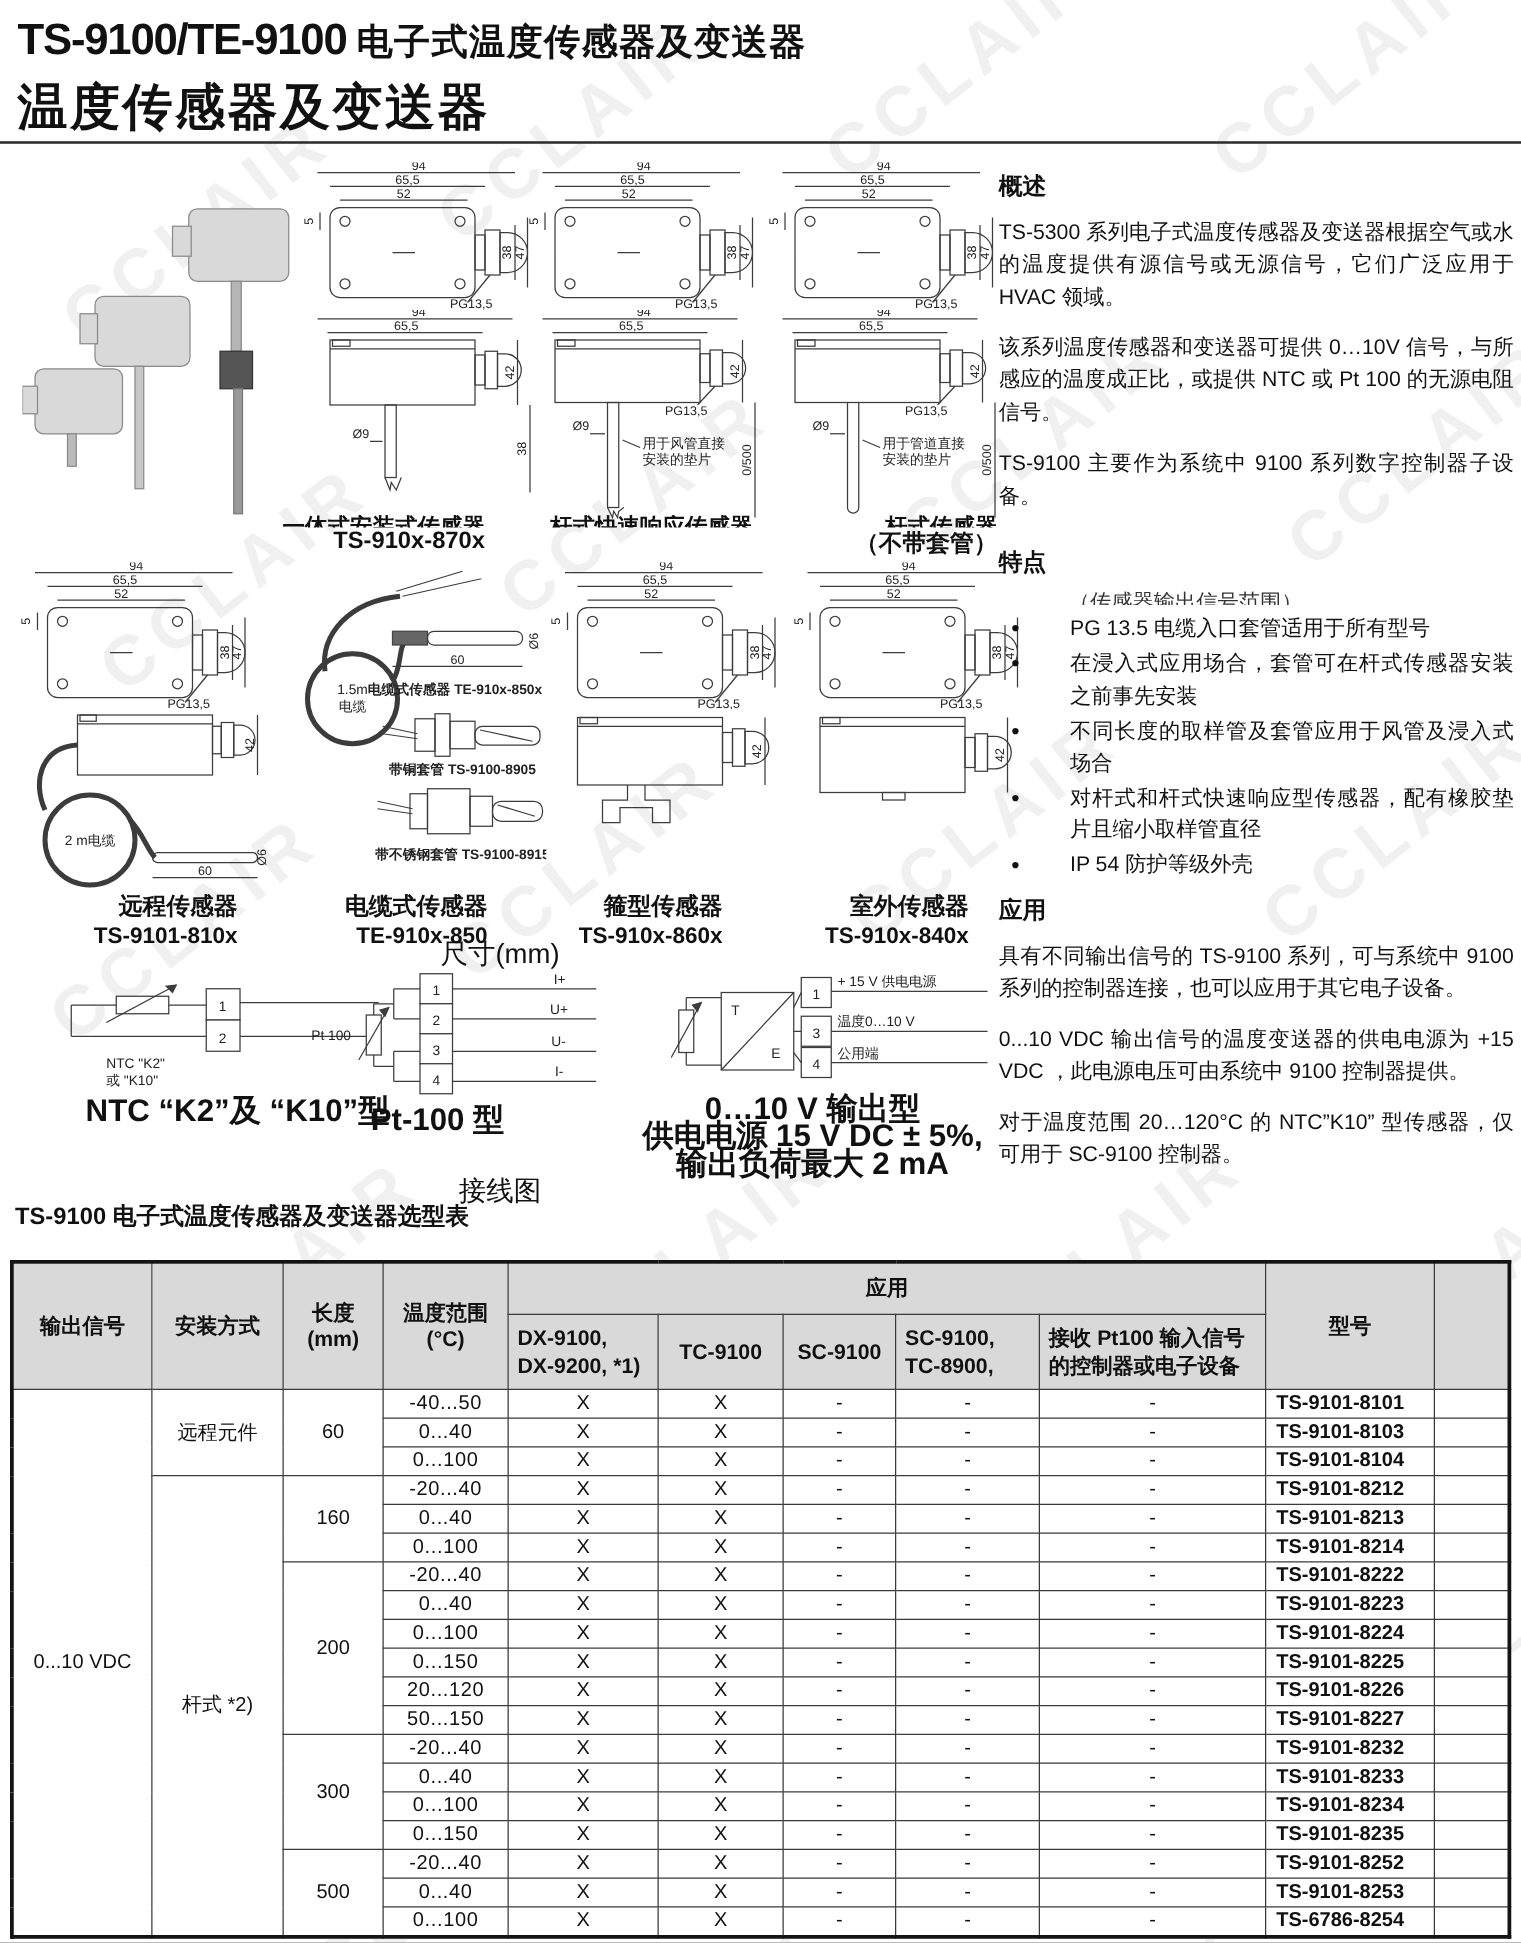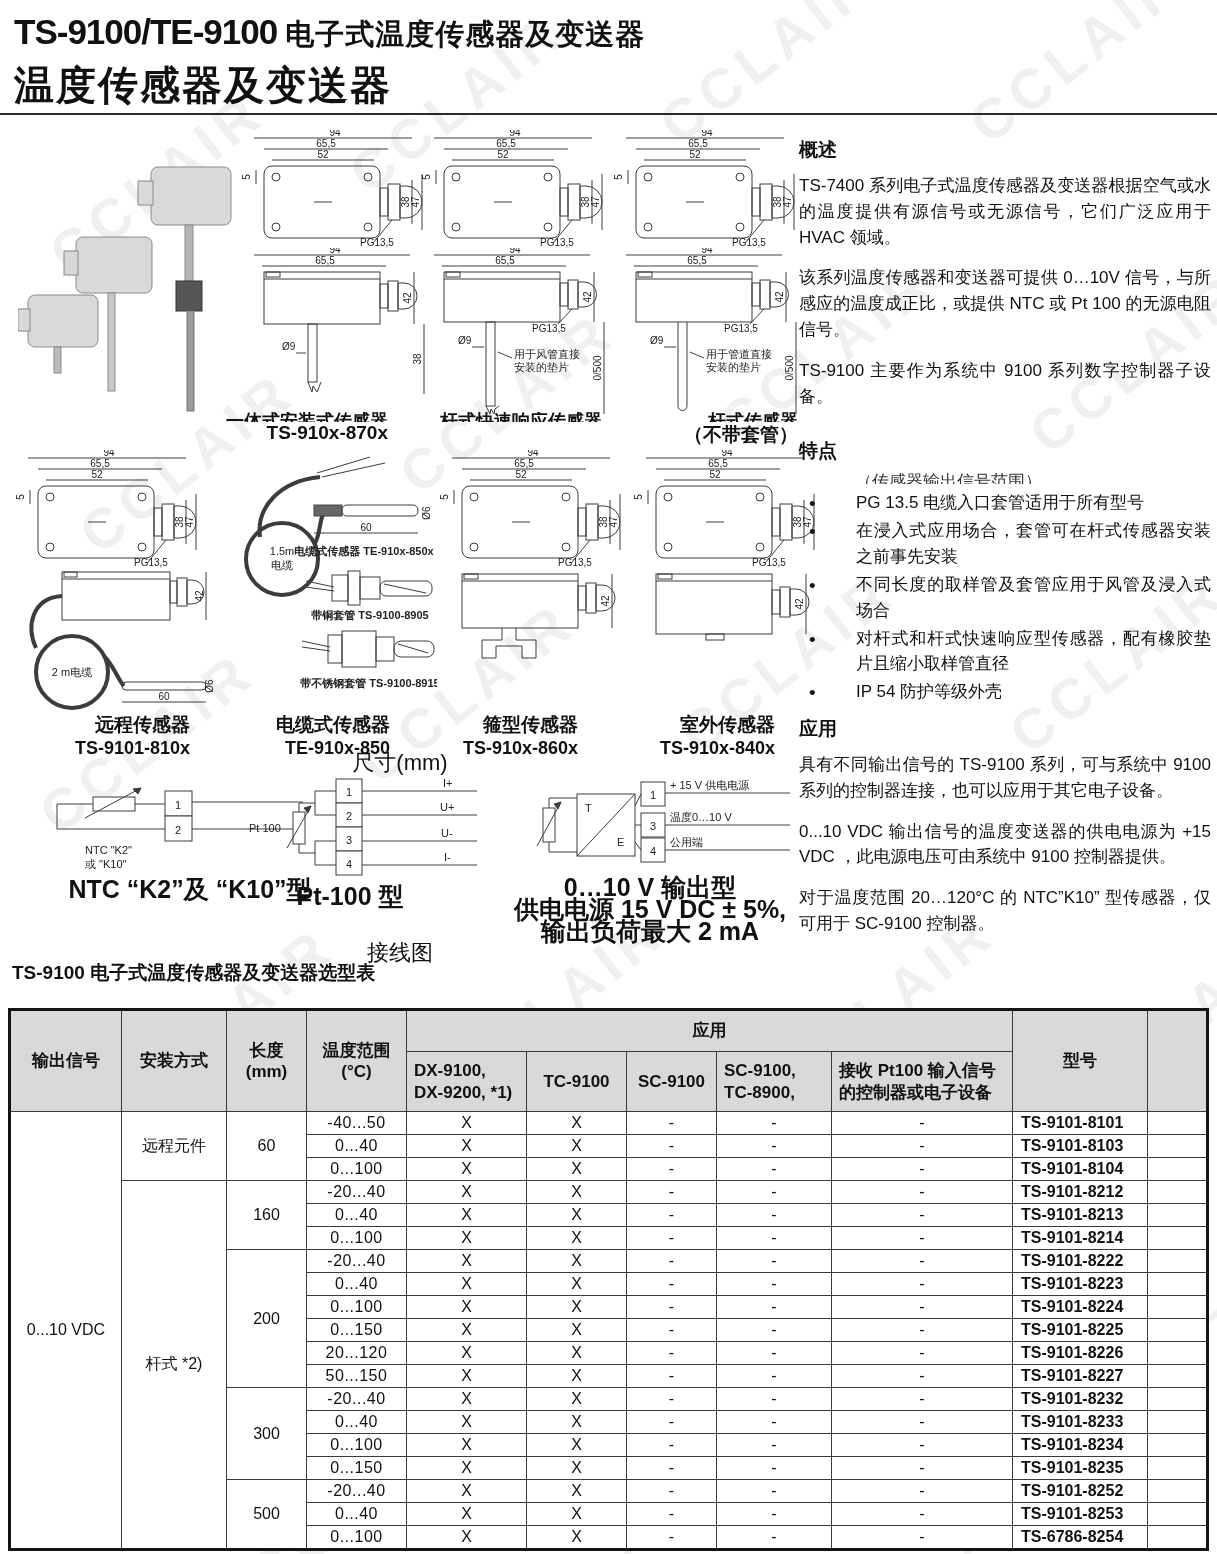--- a/index.html
+++ b/index.html
@@ -82,21 +82,21 @@
   <div class="wm" style="left:940px;top:1460px">CCLAIR</div>
 
   <div class="abs t1" style="left:14px;top:12px">
     <span>TS-9100/TE-9100</span><span class="cjk">电子式温度传感器及变送器</span>
   </div>
   <div class="abs t2" style="left:14px;top:58px">温度传感器及变送器</div>
   <div class="rule"></div>
 
   <div class="rcol">
     <h3>概述</h3>
-    <p>TS-7400 系列电子式温度传感器及变送器根据空气或水的温度提供有源信号或无源信号，它们广泛应用于 HVAC 领域。</p>
+    <p>TS-5300 系列电子式温度传感器及变送器根据空气或水的温度提供有源信号或无源信号，它们广泛应用于 HVAC 领域。</p>
     <p>该系列温度传感器和变送器可提供 0…10V 信号，与所感应的温度成正比，或提供 NTC 或 Pt 100 的无源电阻信号。</p>
     <p>TS-9100 主要作为系统中 9100 系列数字控制器子设备。</p>
     <div class="gap"></div>
     <h3>特点</h3>
     <div class="cliptext">（传感器输出信号范围）</div>
     <ul class="feat">
       <li>PG 13.5 电缆入口套管适用于所有型号</li>
       <li>在浸入式应用场合，套管可在杆式传感器安装之前事先安装</li>
       <li>不同长度的取样管及套管应用于风管及浸入式场合</li>
       <li>对杆式和杆式快速响应型传感器，配有橡胶垫片且缩小取样管直径</li>

